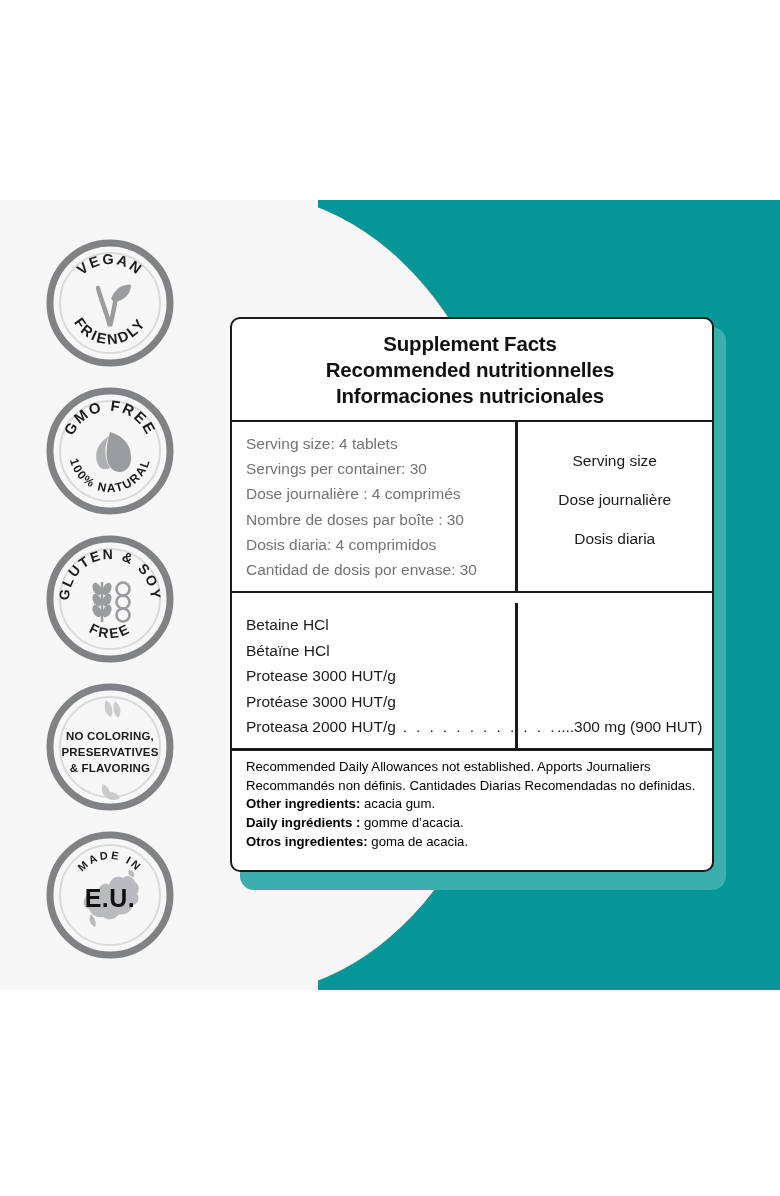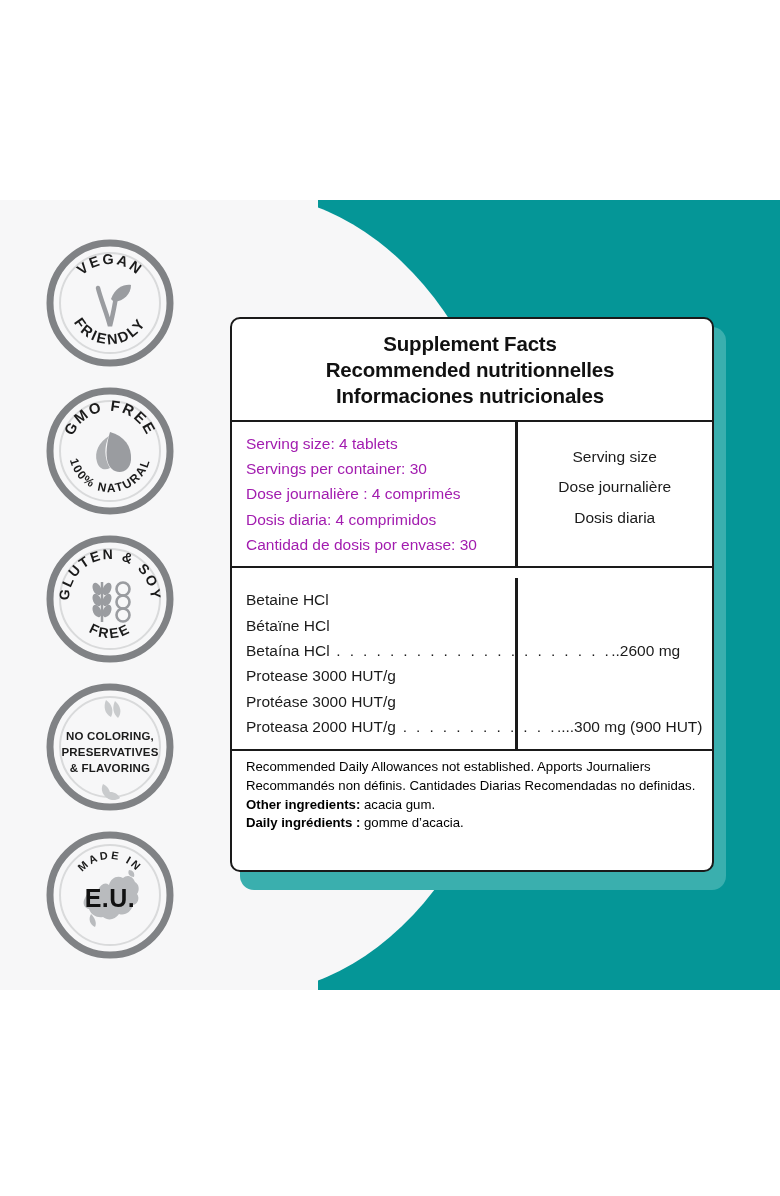--- a/index.html
+++ b/index.html
@@ -124,21 +124,21 @@
   .col-right {
     flex: 1 1 auto;
     box-sizing: border-box;
     padding: 9px 8px 23px 8px;
     border-radius: 30px;
   }
 
   .serv-line {
     font-size: 15.5px;
     line-height: 1.62;
-    color: #a21caf;
+    color: #737373;
     white-space: nowrap;
   }
   .serv-right {
     font-size: 15.5px;
     line-height: 1.62;
     color: #1b1b1b;
     text-align: center;
     display: flex;
     flex-direction: column;
     justify-content: space-around;
@@ -324,20 +324,21 @@
       <div>Informaciones nutricionales</div>
     </div>
 
     <div class="rule"></div>
 
     <div class="row">
       <div class="col-left">
         <div class="serv-line">Serving size: 4 tablets</div>
         <div class="serv-line">Servings per container: 30</div>
         <div class="serv-line">Dose journalière : 4 comprimés</div>
+        <div class="serv-line">Nombre de doses par boîte : 30</div>
         <div class="serv-line">Dosis diaria: 4 comprimidos</div>
         <div class="serv-line">Cantidad de dosis por envase: 30</div>
       </div>
       <div class="col-divider"></div>
       <div class="col-right">
         <div class="serv-right">
           <div>Serving size</div>
           <div>Dose journalière</div>
           <div>Dosis diaria</div>
         </div>
@@ -345,35 +346,33 @@
     </div>
 
     <div class="rule"></div>
 
     <div class="ing-block">
       <div class="ing-divider"></div>
       <div class="ing-lines">
 
         <div class="ing-line">Betaine HCl</div>
         <div class="ing-line">Bétaïne HCl</div>
-        <div class="ing-line">
-          <span>Betaína HCl</span><span class="leader"> . . . . . . . . . . . . . . . . . . . . .</span><span>..2600 mg</span>
-        </div>
 
         <div class="ing-line">Protease 3000 HUT/g</div>
         <div class="ing-line">Protéase 3000 HUT/g</div>
         <div class="ing-line">
           <span>Proteasa 2000 HUT/g</span><span class="leader"> . . . . . . . . . . . .</span><span>....300 mg (900 HUT)</span>
         </div>
 
       </div>
     </div>
 
     <div class="rule"></div>
 
     <div class="footnote">
       <p><span>Recommended Daily Allowances not established. Apports Journaliers Recommandés non définis. Cantidades Diarias Recomendadas no definidas. </span><b>Other ingredients:</b><span> acacia gum.</span></p>
       <p><b>Daily ingrédients :</b><span> gomme d’acacia.</span></p>
+      <p><b>Otros ingredientes:</b><span> goma de acacia.</span></p>
     </div>
 
   </div>
 
 </div>
 
 </body></html>

